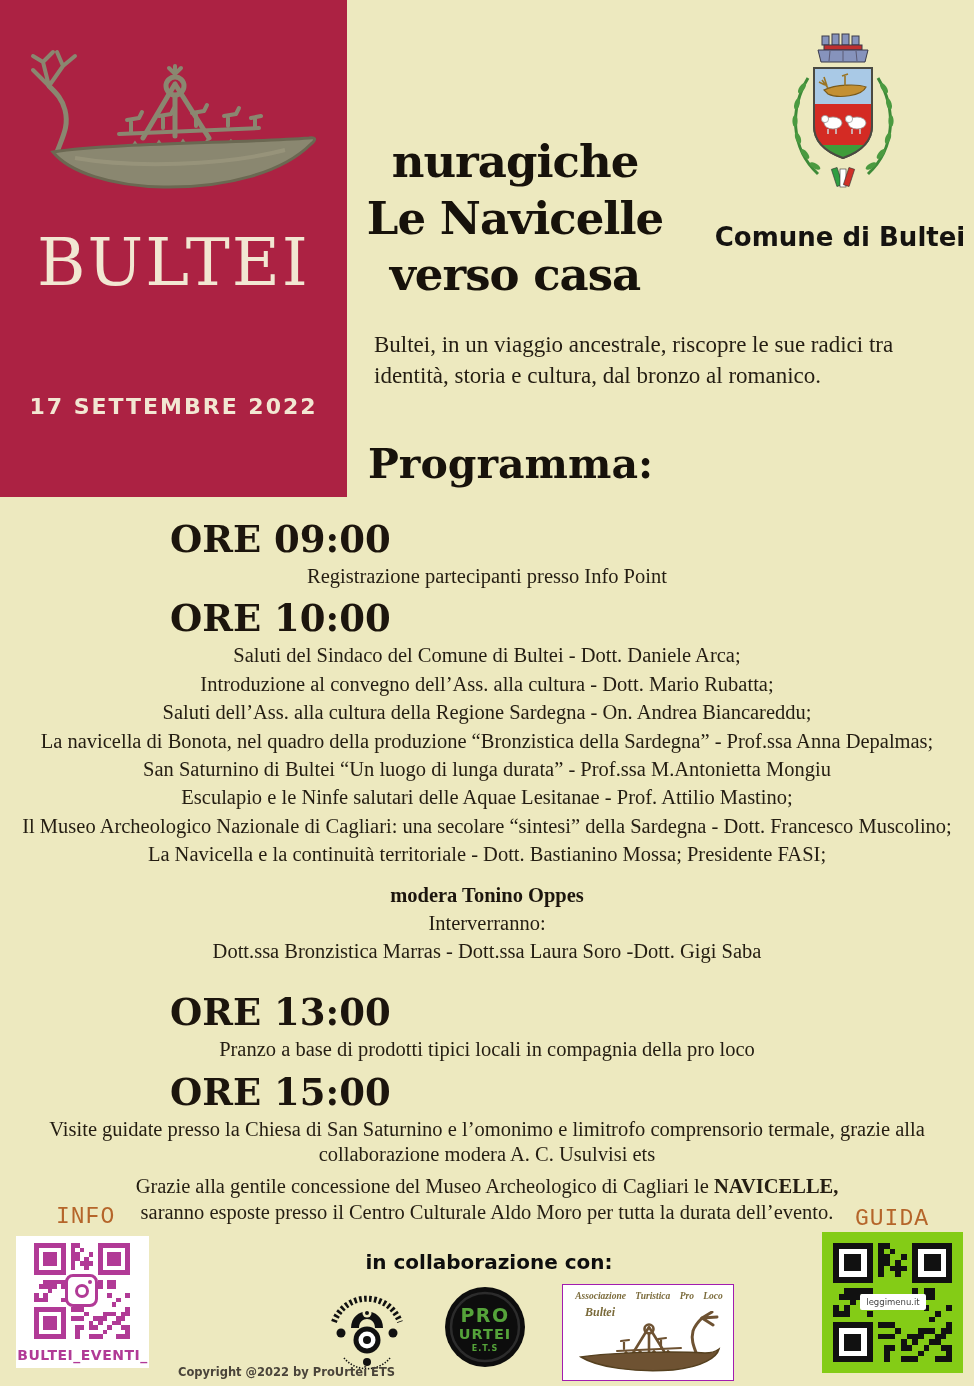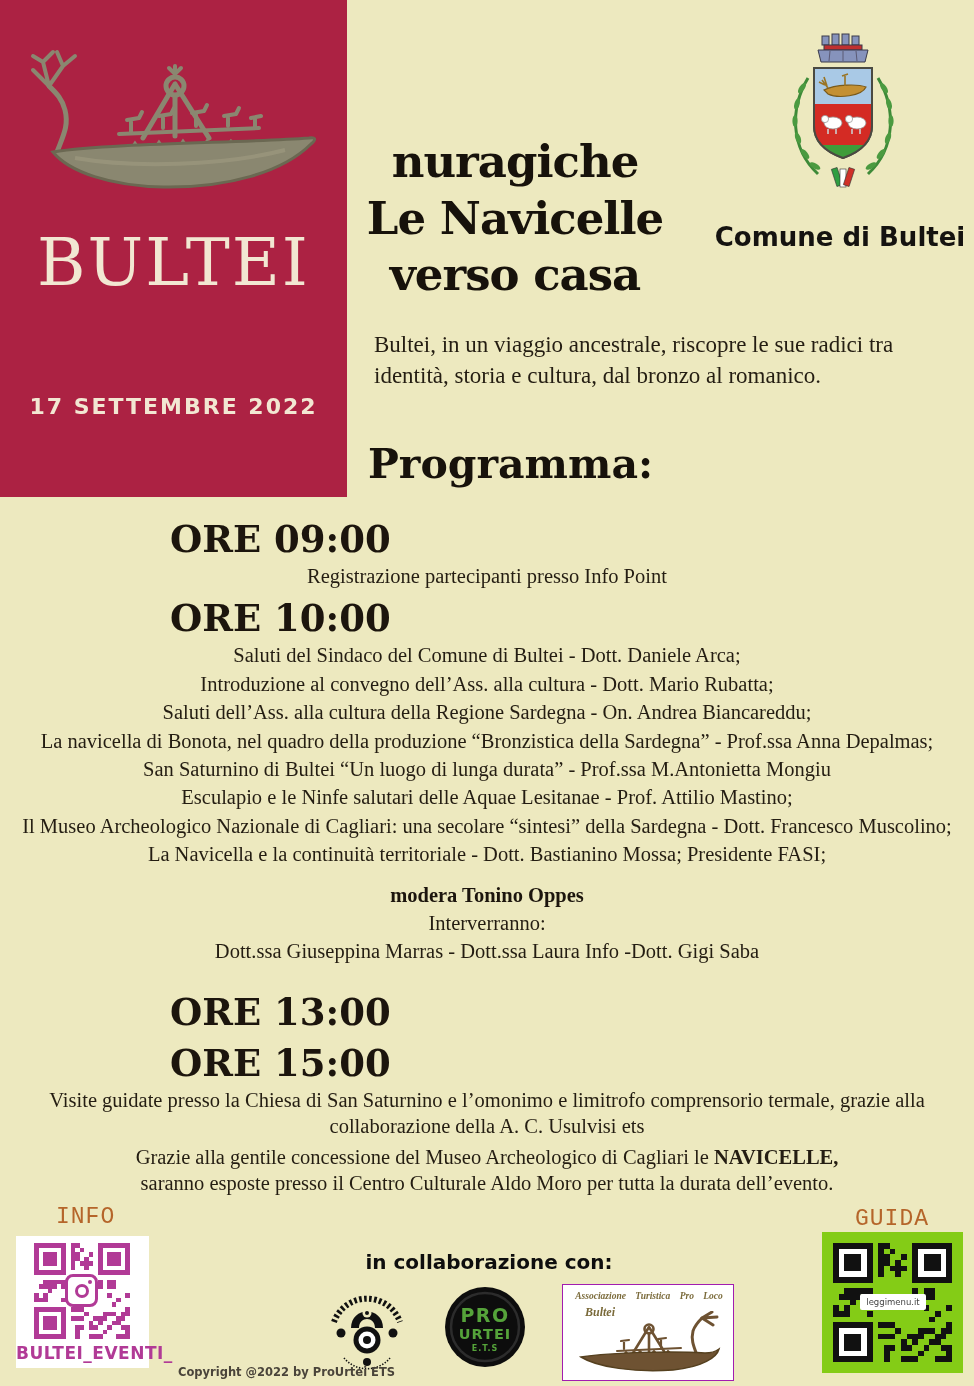--- a/index.html
+++ b/index.html
@@ -68,21 +68,21 @@
   .info-qr-box{position:absolute;left:16px;top:1236px;width:133px;height:132px;background:#fff;}
   .info-qr-box .qr{position:absolute;left:18px;top:7px;}
   .ig-badge{
     position:absolute;left:49px;top:38px;width:27px;height:27px;background:#fff;
     border:3.5px solid #B13A96;border-radius:8px;
   }
   .ig-ring{position:absolute;left:6.5px;top:6.5px;width:8px;height:8px;border:3px solid #B13A96;border-radius:50%;}
   .ig-dot{position:absolute;right:3px;top:3px;width:4px;height:4px;background:#B13A96;border-radius:50%;}
   .info-qr-caption{
     position:absolute;left:0;bottom:5px;width:133px;text-align:center;
-    font-family:"DejaVu Sans",sans-serif;font-weight:bold;font-size:17px;
+    font-family:"DejaVu Sans",sans-serif;font-weight:bold;font-size:14px;
     letter-spacing:.5px;color:#B13A96;
   }
   .collab-label{
     position:absolute;left:289px;top:1250px;width:400px;text-align:center;
     font-family:"DejaVu Sans",sans-serif;font-weight:bold;font-size:20px;color:#0e0e0e;
   }
   .logo-cultural{position:absolute;left:320px;top:1280px;width:94px;height:96px;}
   .logo-prourtei{position:absolute;left:444px;top:1286px;width:82px;height:82px;}
   .logo-proloco{
     position:absolute;left:562px;top:1284px;width:172px;height:97px;background:#fff;
@@ -224,24 +224,25 @@
     <div class="row-item">Saluti del Sindaco del Comune di Bultei - Dott. Daniele Arca;</div>
     <div class="row-item">Introduzione al convegno dell’Ass. alla cultura - Dott. Mario Rubatta;</div>
     <div class="row-item">Saluti dell’Ass. alla cultura della Regione Sardegna - On. Andrea Biancareddu;</div>
     <div class="row-item">La navicella di Bonota, nel quadro della produzione “Bronzistica della Sardegna” - Prof.ssa Anna Depalmas;</div>
     <div class="row-item">San Saturnino di Bultei “Un luogo di lunga durata” - Prof.ssa M.Antonietta Mongiu</div>
     <div class="row-item">Esculapio e le Ninfe salutari delle Aquae Lesitanae - Prof. Attilio Mastino;</div>
     <div class="row-item">Il Museo Archeologico Nazionale di Cagliari: una secolare “sintesi” della Sardegna - Dott. Francesco Muscolino;</div>
     <div class="row-item">La Navicella e la continuità territoriale - Dott. Bastianino Mossa; Presidente FASI;</div>
     <div class="row-moderator">modera Tonino Oppes</div>
     <div class="row-item">Interverranno:</div>
-    <div class="row-item">Dott.ssa Giuseppina Marras - Dott.ssa Laura Info -Dott. Gigi Saba</div>
+    <div class="row-item">Dott.ssa Bronzistica Marras - Dott.ssa Laura Soro -Dott. Gigi Saba</div>
     <div class="row-time gap-top">ORE 13:00</div>
+    <div class="row-item">Pranzo a base di prodotti tipici locali  in compagnia della pro loco</div>
     <div class="row-time">ORE 15:00</div>
-    <div class="row-item narrow">Visite guidate presso la Chiesa di San Saturnino e l’omonimo e limitrofo comprensorio termale, grazie alla collaborazione della A. C. Usulvisi ets</div>
+    <div class="row-item narrow">Visite guidate presso la Chiesa di San Saturnino e l’omonimo e limitrofo comprensorio termale, grazie alla collaborazione modera A. C. Usulvisi ets</div>
     <div class="final-notice"><span>Grazie alla gentile concessione del Museo Archeologico di Cagliari le </span><b>NAVICELLE,</b><span> saranno esposte presso il Centro Culturale Aldo Moro per tutta la durata dell’evento.</span></div>
   </div>
 
   <div class="info-label">INFO</div>
 
   <div class="info-qr-box">
     <div class="qr">
         <svg width="96" height="96" viewBox="0 0 21 21">
           <rect x="8" y="0" width="1" height="1" fill="#B13A96"></rect>
           <rect x="9" y="0" width="1" height="1" fill="#B13A96"></rect>

